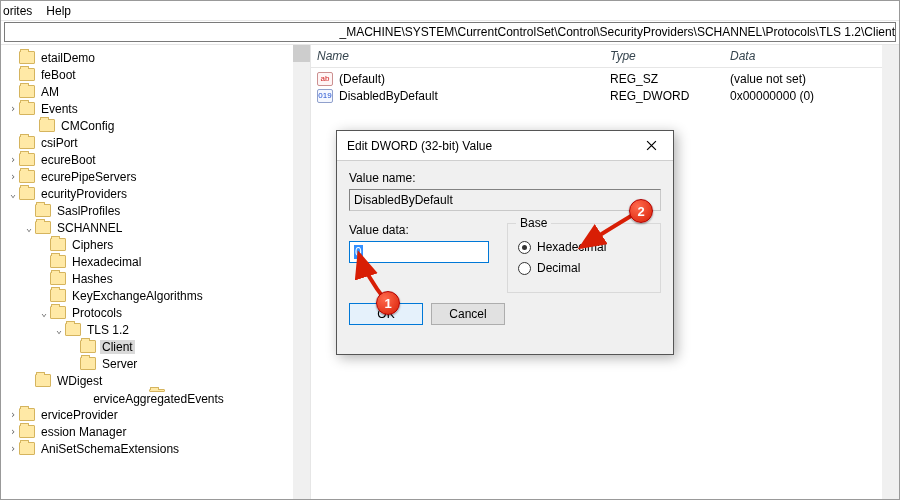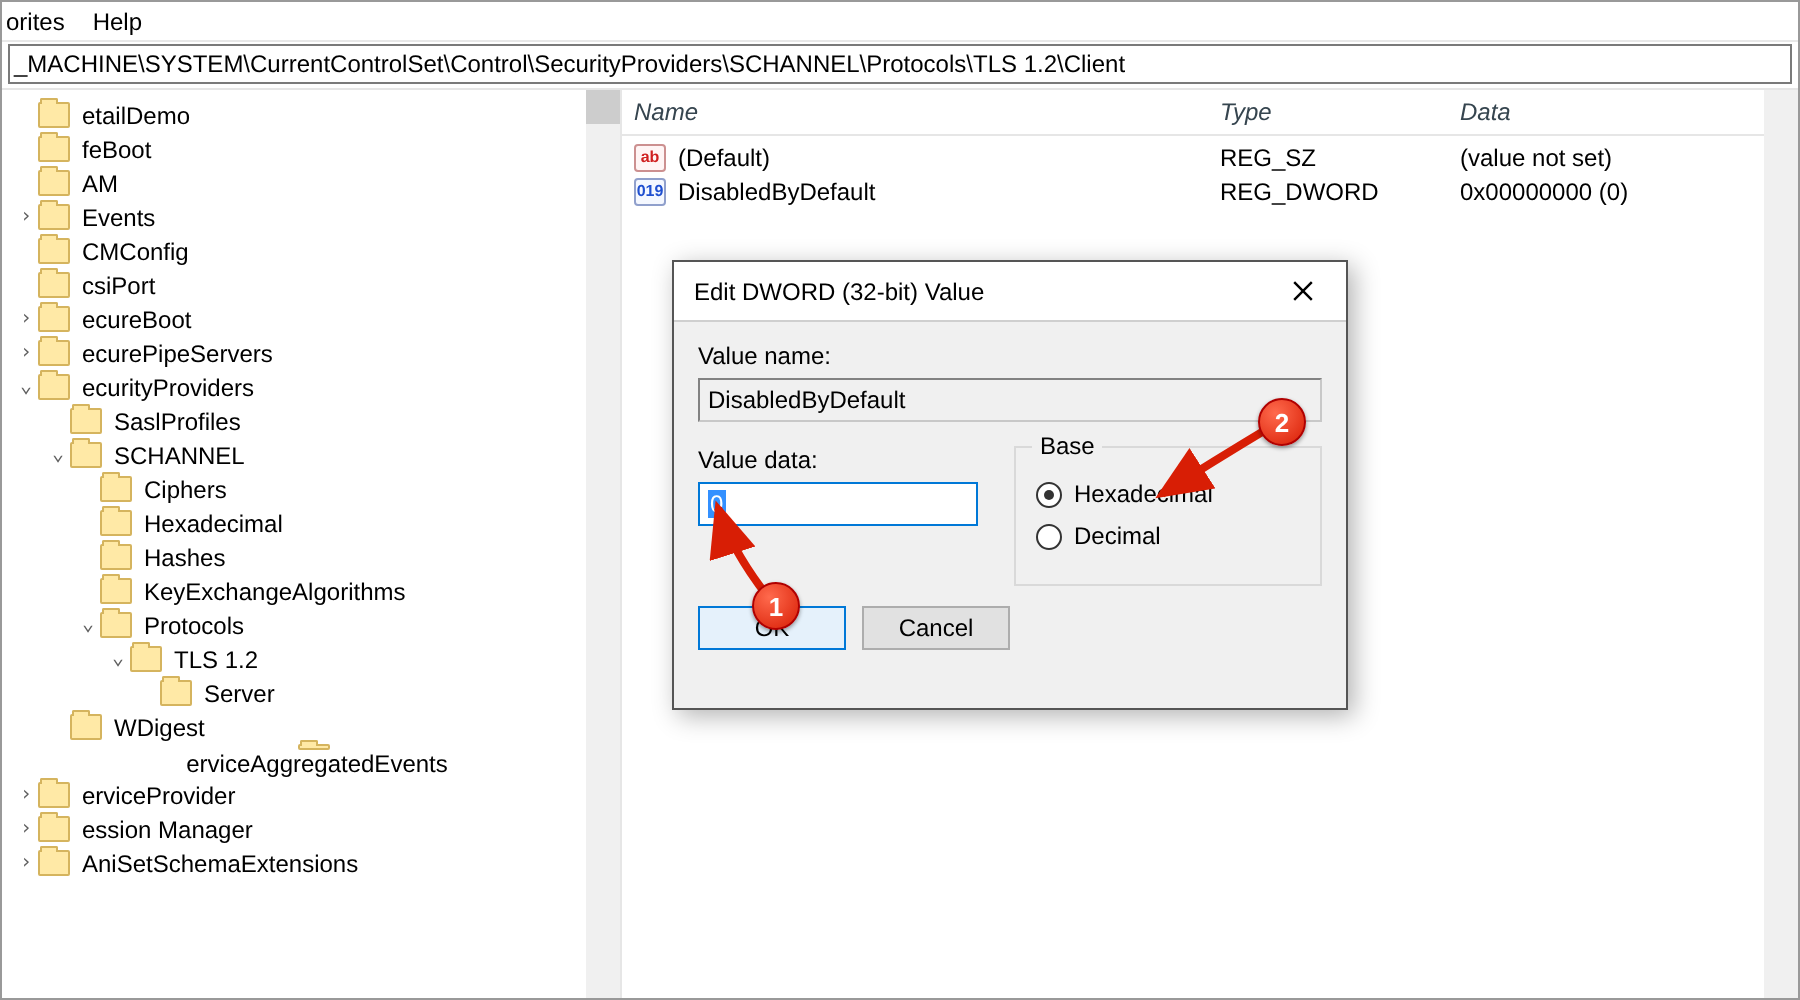--- a/index.html
+++ b/index.html
@@ -1,40 +1,40 @@
 <!DOCTYPE html>
 <html><head>
 <meta charset="utf-8">
 <style>
   * { box-sizing: border-box; margin: 0; padding: 0; font-family: "Segoe UI", Tahoma, sans-serif; font-size: 12px; }
   body { background: #fff; width: 900px; height: 500px; overflow: hidden; position: relative; border: 1px solid #999; }
   .menubar { height: 20px; display: flex; align-items: center; padding-left: 2px; border-bottom: 1px solid #e8e8e8; background:#fff; }
   .menubar span { margin-right: 14px; color: #000; }
-  .addrwrap { height: 24px; border-top:1px solid #fff; padding: 0 3px 3px 3px; border-bottom: 1px solid #e6e6e6;}
+  .addrwrap { height: 24px; border-top:1px solid #fff; padding: 0 3px 3px 3px; border-bottom: 1px solid #e6e6e6; text-align: right;}
   .addrbox { border: 1px solid #7a7a7a; height: 20px; line-height: 18px; padding-left: 2px; color:#000; overflow:hidden; white-space:nowrap; background:#fff;}
   .content { display: flex; height: 454px; }
   .treepane { width: 310px; border-right: 1px solid #e6e6e6; position: relative; overflow:hidden;}
   .treescroll { position:absolute; top:0; right:0; width:17px; height:100%; background:#f0f0f0;}
   .thumb { position:absolute; top:0; left:0; width:17px; height:17px; background:#cdcdcd;}
   .tree { padding-top: 4px; }
   .ti { display:flex; align-items:center; height:17px; white-space:nowrap; color:#000; }
   .ti .label { padding: 0 2px; }
   .ti.selected .label { background:#d9d9d9; }
   .folder { width:16px; height:13px; margin-right:4px; position:relative; background:#ffe9a6; border:1px solid #d5b45e; border-radius:1px; }
   .folder::before { content:""; position:absolute; top:-3px; left:0; width:7px; height:2px; background:#ffe9a6; border:1px solid #d5b45e; border-bottom:none; border-radius:1px 1px 0 0;}
   .tw { width:12px; text-align:center; color:#606060; font-size:10px; font-family: monospace; }
   .listpane { flex:1; position:relative; overflow:hidden;}
   .listhead { display:flex; height:23px; align-items:center; border-bottom:1px solid #e6e6e6; padding-left:6px;font-style:italic; }
   .col { color:#36454f; }
   .colName { width:293px; }
   .colType { width:120px; }
   .colData { flex:1; }
   .listrows { padding-left:6px; padding-top:2px;}
   .lr { display:flex; align-items:center; height:17px; color:#000;}
-  .ric { width:16px; height:14px; margin-right:6px; display:flex; align-items:center; justify-content:center; font-size:8px; font-weight:bold; border:1px solid; border-radius:2px;}
+  .ric { width:16px; height:14px; margin-right:6px; display:flex; align-items:center; justify-content:center; font-size:8px; font-weight:normal; border:1px solid; border-radius:2px;}
   .ic-ab { color:#d02020; border-color:#cc9090; background:#fff5f5;}
   .ic-01 { color:#2050d0; border-color:#90a0cc; background:#f5f8ff;}
   .lr .cName { width:271px; }
   .lr .cType { width:120px; }
   .lr .cData { flex:1; }
   .listscroll { position:absolute; top:0; right:0; width:17px; height:100%; background:#f0f0f0;}
   
   .dialog { position:absolute; left:335px; top:129px; width:338px; height:225px; background:#f0f0f0; border:1px solid #555; box-shadow:3px 3px 12px rgba(0,0,0,0.3);}
   .dlg-title { height:30px; display:flex; align-items:center; justify-content:space-between; padding:0 2px 0 10px; background:#fff; border-bottom:1px solid #cfcfcf;}
   .dlg-title .t { color:#000; }
@@ -87,21 +87,21 @@
         <div class="ti" style="padding-left: 6px;">
           <span class="tw"></span>
           <span class="folder"></span>
           <span class="label">AM</span>
         </div>
         <div class="ti" style="padding-left: 6px;">
           <span class="tw">›</span>
           <span class="folder"></span>
           <span class="label">Events</span>
         </div>
-        <div class="ti" style="padding-left: 6px;">
+        <div class="ti" style="padding-left: 6px; margin-left: 20px;">
           <span class="tw"></span>
           <span class="folder"></span>
           <span class="label">CMConfig</span>
         </div>
         <div class="ti" style="padding-left: 6px;">
           <span class="tw"></span>
           <span class="folder"></span>
           <span class="label">csiPort</span>
         </div>
         <div class="ti" style="padding-left: 6px;">
@@ -151,20 +151,25 @@
         </div>
         <div class="ti" style="padding-left: 37px;">
           <span class="tw">⌄</span>
           <span class="folder"></span>
           <span class="label">Protocols</span>
         </div>
         <div class="ti" style="padding-left: 52px;">
           <span class="tw">⌄</span>
           <span class="folder"></span>
           <span class="label">TLS 1.2</span>
+        </div>
+        <div class="ti selected" style="padding-left: 67px;">
+          <span class="tw"></span>
+          <span class="folder"></span>
+          <span class="label">Client</span>
         </div>
         <div class="ti" style="padding-left: 67px;">
           <span class="tw"></span>
           <span class="folder"></span>
           <span class="label">Server</span>
         </div>
         <div class="ti" style="padding-left: 22px;">
           <span class="tw"></span>
           <span class="folder"></span>
           <span class="label">WDigest</span>

